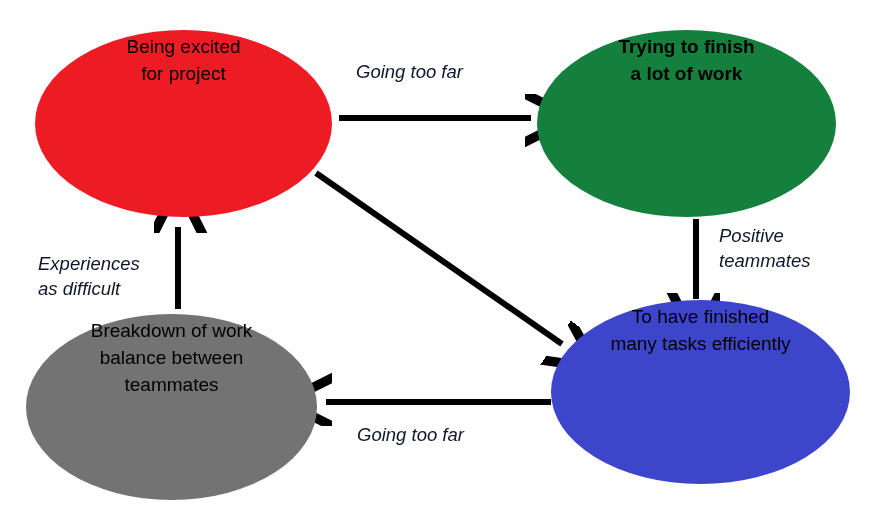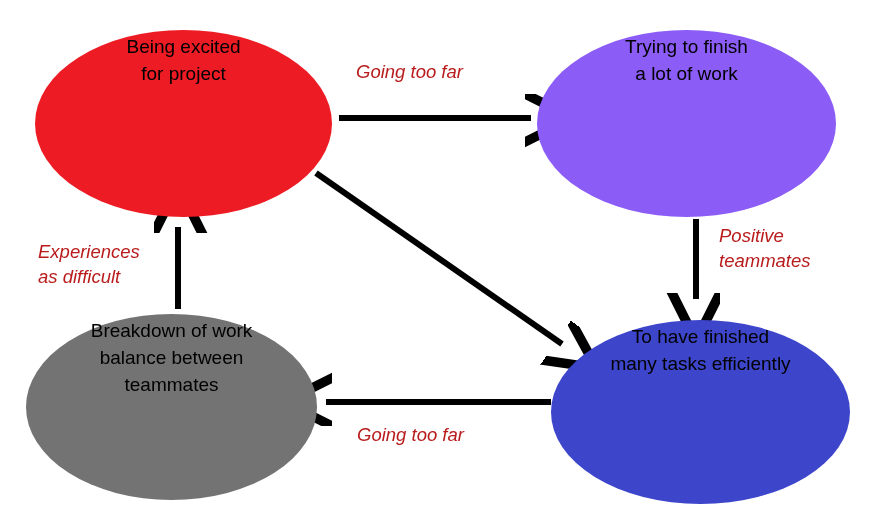--- a/index.html
+++ b/index.html
@@ -36,21 +36,21 @@
     line-height: 1.42;
     box-sizing: border-box;
     padding: 4px 18px;
   }
   .node-label {
     white-space: pre-line;
     display: block;
   }
   .edge-label {
     position: absolute;
-    color: #b91c1c;
+    color: #0f172a;
     font-family: "Liberation Sans", sans-serif;
     font-style: italic;
     font-size: 18.5px;
     line-height: 1.34;
     white-space: pre-line;
     text-align: left;
   }
 </style>
 </head>
 <body>
@@ -73,40 +73,40 @@
     <line x1="178" y1="309" x2="178" y2="227" stroke="#000000" stroke-width="6" marker-end="url(#ah)"></line>
 
     <line x1="316" y1="173" x2="562" y2="344" stroke="#000000" stroke-width="6" marker-end="url(#ah)"></line>
   </svg>
 
   <div class="node" id="node-red" style="left: 35px; top: 30px; width: 297px; height: 187px; background: rgb(237, 28, 36);">
     <span class="node-label">Being excited
 for project</span>
   </div>
 
-  <div class="node" id="node-green" style="left: 537px; top: 30px; width: 299px; height: 187px; background: #8b5cf6;">
+  <div class="node" id="node-green" style="left: 537px; top: 30px; width: 299px; height: 187px; background: #15803d; font-weight: bold;">
     <span class="node-label">Trying to finish
 a lot of work</span>
   </div>
 
-  <div class="node" id="node-blue" style="left: 551px; top: 320px; width: 299px; height: 184px; background: rgb(61, 70, 203);">
+  <div class="node" id="node-blue" style="left: 551px; top: 300px; width: 299px; height: 184px; background: rgb(61, 70, 203);">
     <span class="node-label">To have finished
 many tasks efficiently</span>
   </div>
 
   <div class="node" id="node-yellow" style="left: 26px; top: 314px; width: 291px; height: 186px; background: #737373;">
     <span class="node-label">Breakdown of work
 balance between
 teammates</span>
   </div>
 
   <div class="edge-label" id="label-red-green" style="left: 356px; top: 60px;">Going too far</div>
 
   <div class="edge-label" id="label-green-blue" style="left: 719px; top: 224px;">Positive
 teammates</div>
 
   <div class="edge-label" id="label-blue-yellow" style="left: 357px; top: 423px;">Going too far</div>
 
-  <div class="edge-label" id="label-yellow-red" style="left: 38px; top: 240px;">Experiences
+  <div class="edge-label" id="label-yellow-red" style="left: 38px; top: 252px;">Experiences
 as difficult</div>
 
 
 </div>
 
 </body></html>

